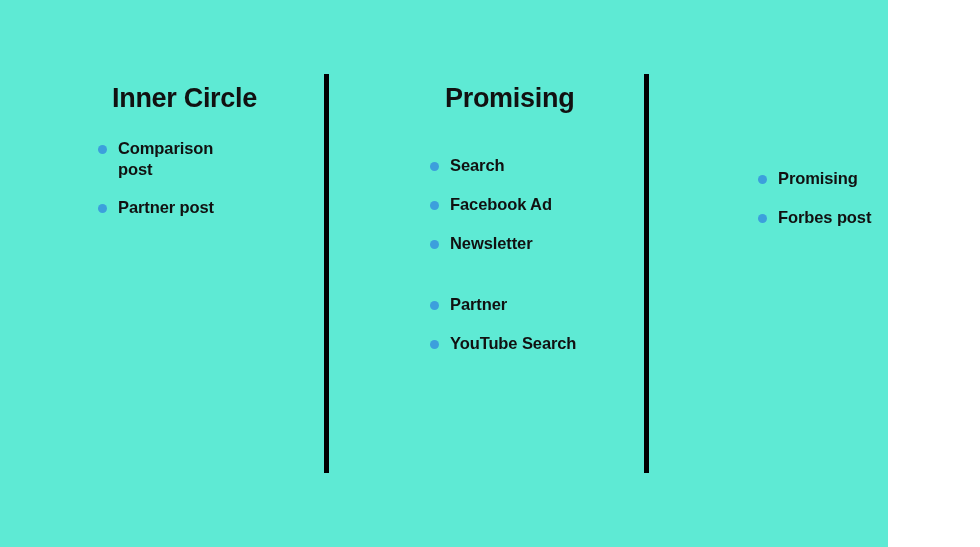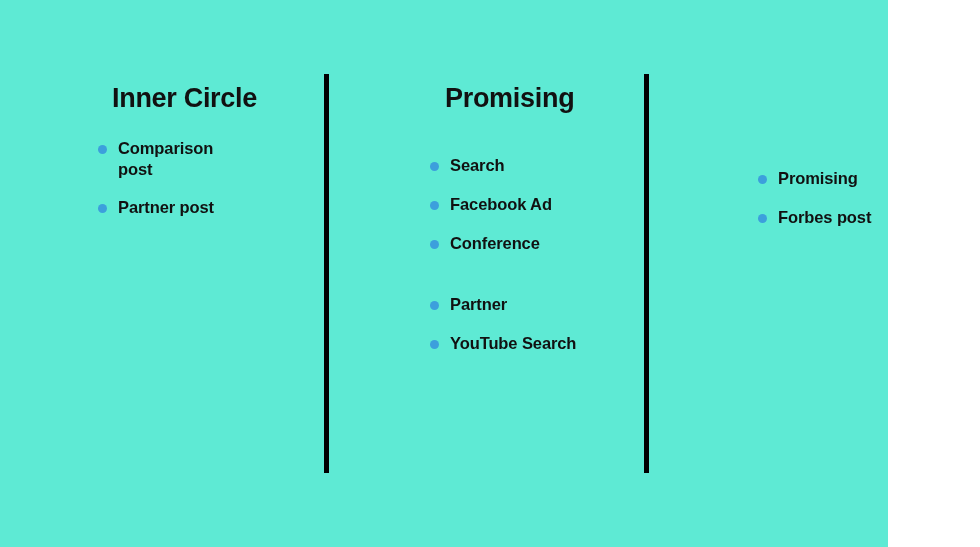--- a/index.html
+++ b/index.html
@@ -128,21 +128,21 @@
       <li class="bullet-item">
         <span class="bullet-dot"></span>
         <span class="bullet-text">Search</span>
       </li>
       <li class="bullet-item">
         <span class="bullet-dot"></span>
         <span class="bullet-text">Facebook Ad</span>
       </li>
       <li class="bullet-item">
         <span class="bullet-dot"></span>
-        <span class="bullet-text">Conference</span>
+        <span class="bullet-text">Newsletter</span>
       </li>
     </ul>
 
     <ul class="bullet-list list-group-b">
       <li class="bullet-item">
         <span class="bullet-dot"></span>
         <span class="bullet-text">Partner</span>
       </li>
       <li class="bullet-item">
         <span class="bullet-dot"></span>

